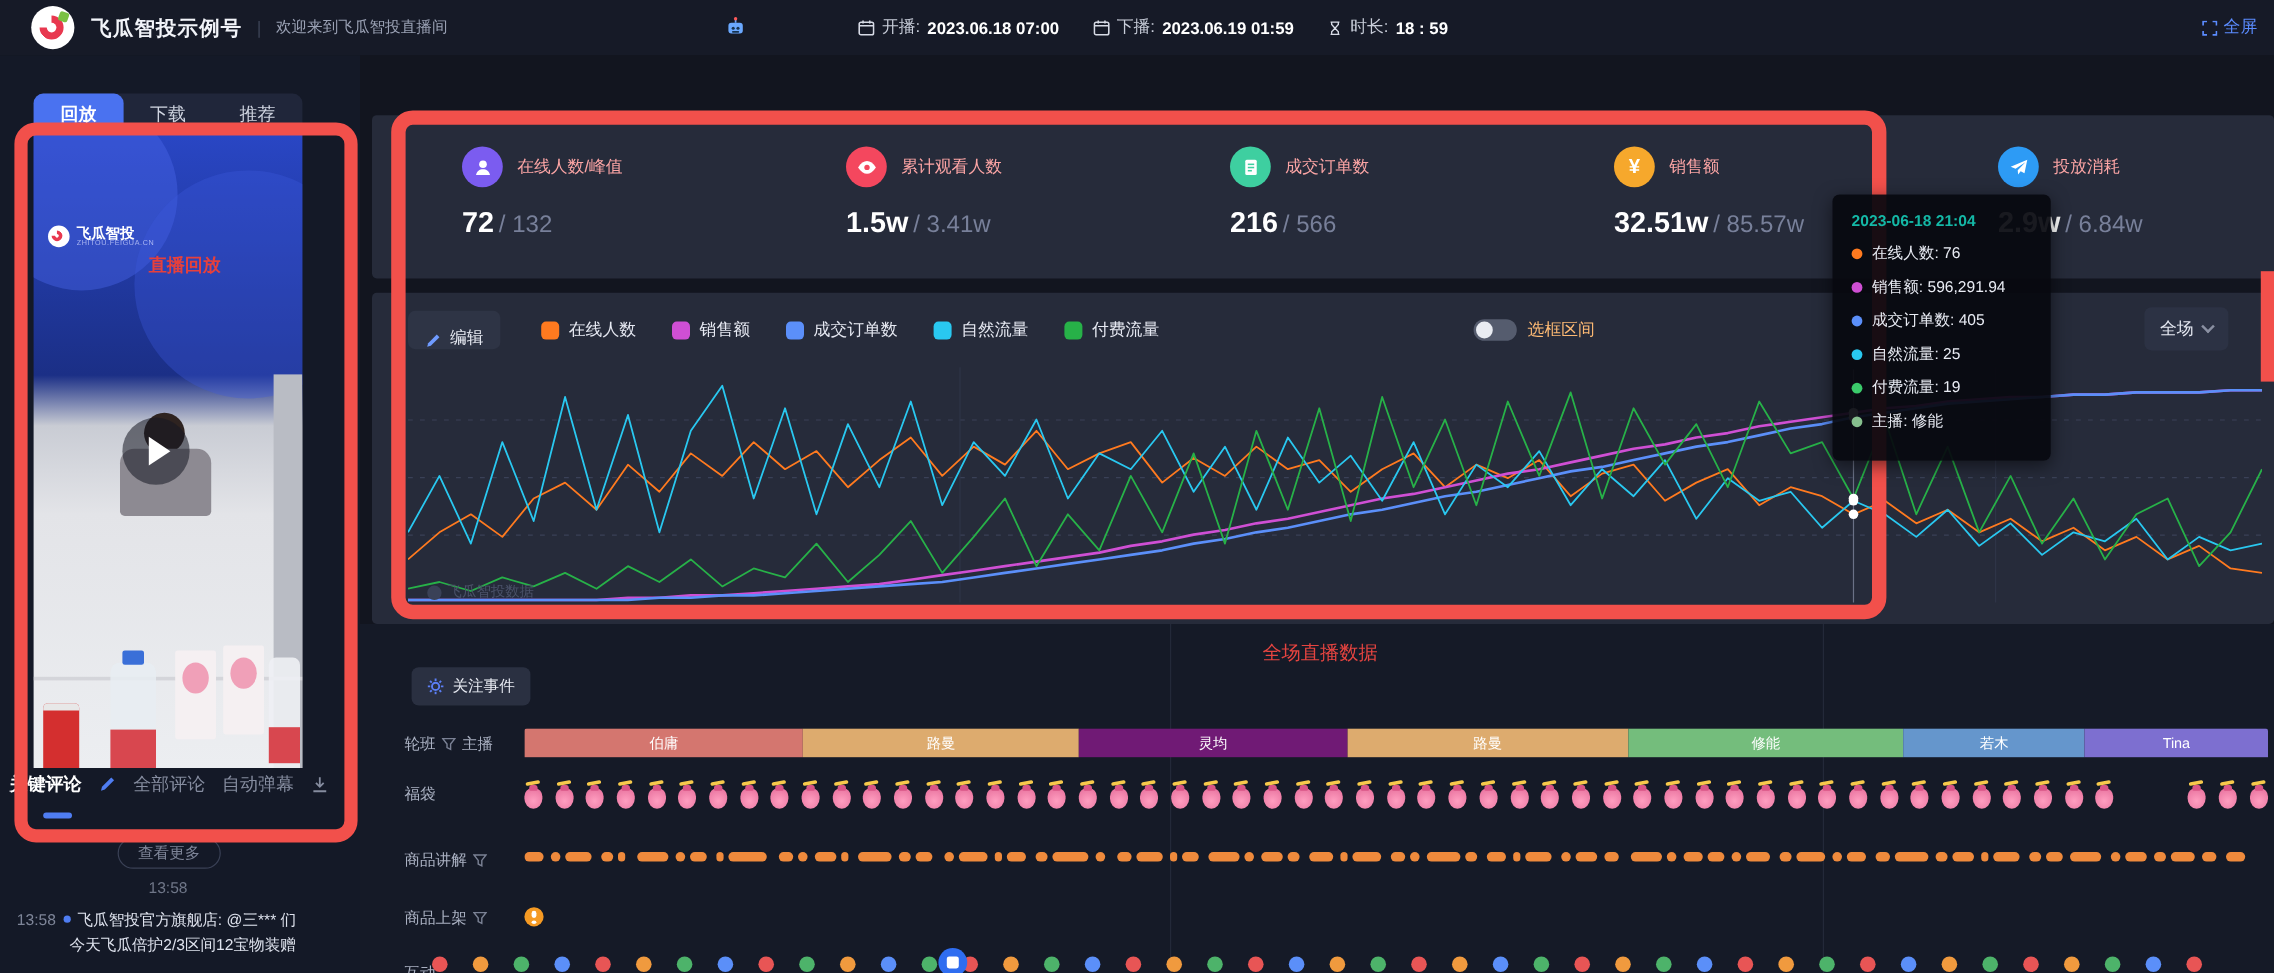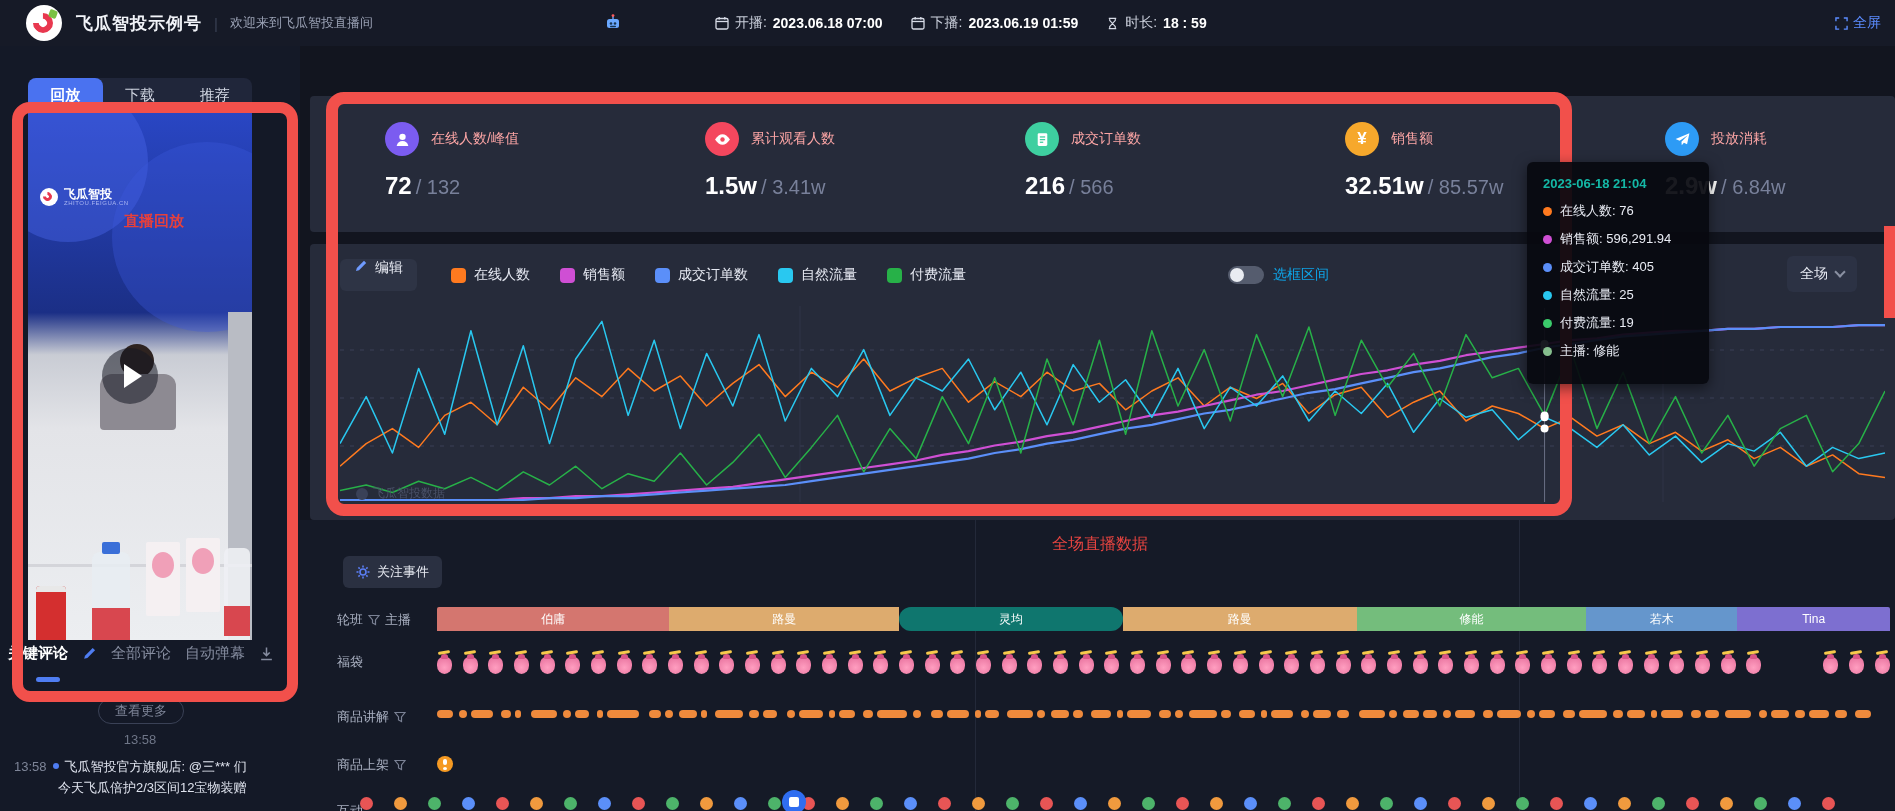--- a/index.html
+++ b/index.html
@@ -91,29 +91,29 @@
   .stat-icon { width:34px; height:34px; border-radius:50%; display:flex; align-items:center; justify-content:center; }
   .stat-icon svg { width:17px; height:17px; }
   .stat-icon span { color:#fff; font-size:17px; font-weight:bold; }
   .stat-label { color:#fca5a5; font-size:14px; }
   .stat-vals { margin:16px 0 0 0; color:#78809a; font-size:20px; }
   .stat-vals b { color:#fff; font-size:24px; font-weight:bold; margin-right:4px; }
 
   .chart-panel { position:absolute; left:310px; top:244px; width:1585px; height:276px; background:#262b3a; border-radius:4px; }
   .chart-controls { position:absolute; left:30px; top:14px; height:34px; display:flex; align-items:center; }
   .edit-btn { height:32px; background:#2e3445; border:none; border-radius:6px; color:#e8ebf3; font-size:14px;
-    display:flex; align-items:flex-start; gap:7px; padding:0 14px; cursor:pointer; }
+    display:flex; align-items:flex-end; gap:7px; padding:0 14px; cursor:pointer; }
   .legend { display:flex; align-items:center; gap:30px; margin-left:34px; }
   .legend-item { display:flex; align-items:center; gap:8px; cursor:pointer; }
   .legend-chip { width:15px; height:15px; border-radius:4px; }
   .legend-label { color:#e6e9f2; font-size:14px; }
   .toggle-group { position:absolute; left:918px; top:22px; display:flex; align-items:center; gap:9px; }
   .toggle { width:36px; height:18px; border-radius:9px; background:#555c6e; position:relative; cursor:pointer; }
   .toggle::before { content:""; position:absolute; left:2px; top:2px; width:14px; height:14px; border-radius:50%; background:#e9ecf2; }
-  .toggle-label { color:#0ea5e9; font-size:14px; }
+  .toggle-label { color:#fdba74; font-size:14px; }
   .range-dd { position:absolute; left:1477px; top:12px; width:70px; height:36px; background:#2c3244; border-radius:6px;
     display:flex; align-items:center; justify-content:center; gap:8px; color:#e6e9f2; font-size:14px; cursor:pointer; }
   .chev { width:8px; height:8px; border-right:2px solid #8a90a2; border-bottom:2px solid #8a90a2;
     transform:rotate(45deg); margin-top:-4px; }
   .plot-wrap { position:absolute; left:30px; top:58px; width:1545px; height:204px; }
   .chart-watermark { position:absolute; left:16px; bottom:4px; display:flex; align-items:center; gap:5px;
     color:#4a5168; font-size:12px; }
   .cw-dot { width:12px; height:12px; border-radius:50%; background:#3a4157; }
 
   
@@ -456,21 +456,21 @@
       <span class="icon-inline">
         <svg viewBox="0 0 12 12" width="12" height="12">
             <path d="M1 1.5h10L7.5 6v4.5l-3-1.5V6z" fill="none" stroke="#7a8194" stroke-width="1.2"></path>
           </svg>
       </span>
       <span>主播</span>
     </div>
     <div class="shift-bar" id="shift-bar">
         <div class="shift-seg" style="width: 16%; background: rgb(212, 118, 111);">伯庸</div>
         <div class="shift-seg" style="width: 15.8%; background: rgb(221, 171, 110);">路曼</div>
-        <div class="shift-seg" style="width: 15.4%; background: #0f766e; border-radius: 12px;">灵均</div>
+        <div class="shift-seg" style="width: 15.4%; background: #701a75;">灵均</div>
         <div class="shift-seg" style="width: 16.1%; background: rgb(221, 171, 110);">路曼</div>
         <div class="shift-seg" style="width: 15.8%; background: rgb(116, 189, 124);">修能</div>
         <div class="shift-seg" style="width: 10.4%; background: rgb(101, 150, 204);">若木</div>
         <div class="shift-seg" style="width: 10.5%; background: rgb(125, 111, 208);">Tina</div>
       </div>
 
     <div class="row-label" style="left:37px;top:133px;">
       <span>福袋</span>
     </div>
     <div class="bag-row" id="bag-row">

